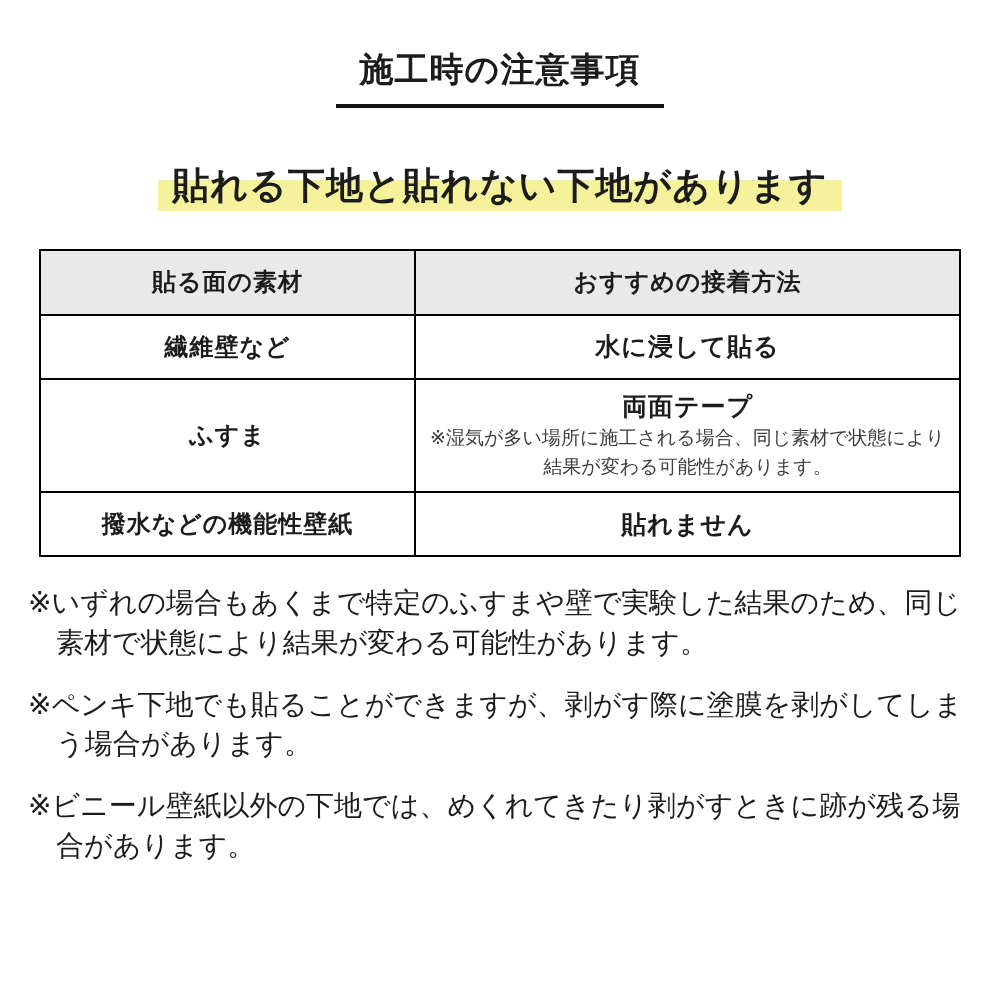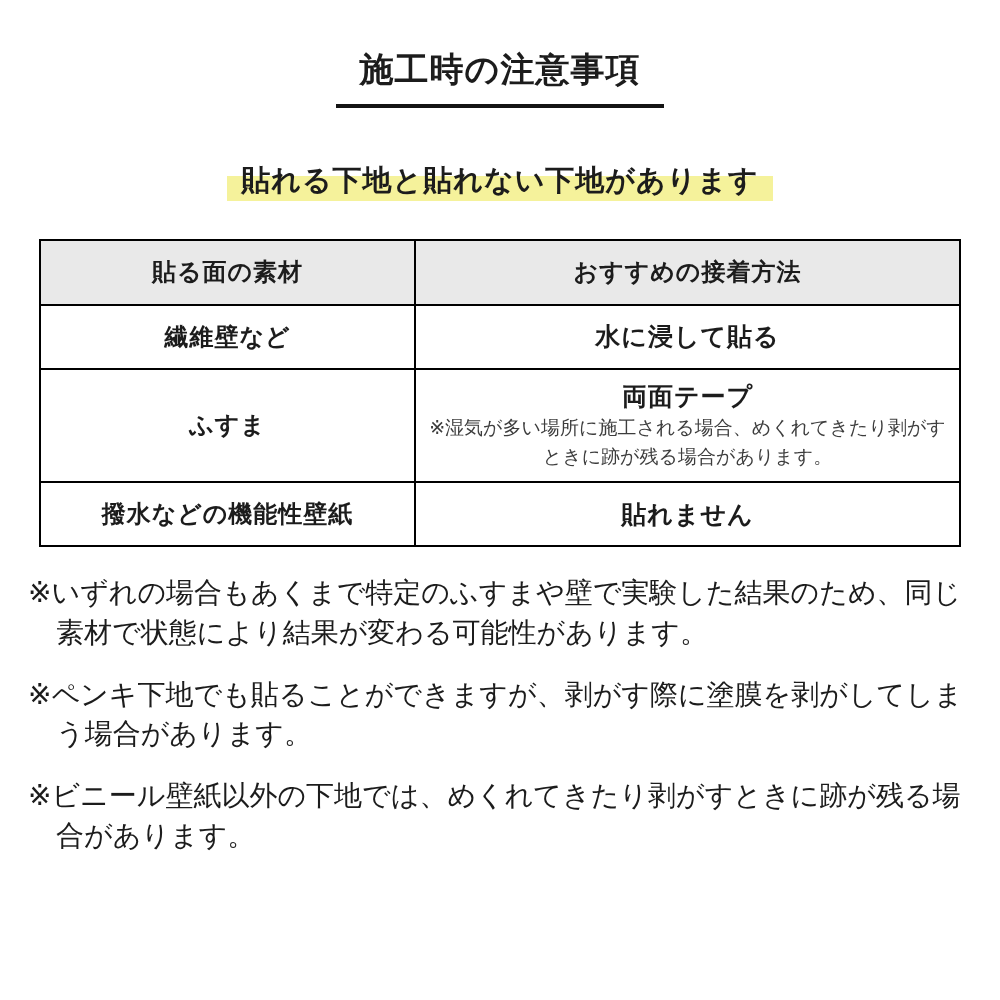--- a/index.html
+++ b/index.html
@@ -25,21 +25,21 @@
     display:inline-block;
     font-size:34px;font-weight:700;letter-spacing:1px;
     padding:0 24px 11px 24px;
     border-bottom:4px solid #141414;
   }
 
   
   .subtitle-wrap{text-align:center;margin-top:30px;}
   .subtitle{
     display:inline-block;
-    font-size:29px;font-weight:700;letter-spacing:1px;
+    font-size:37px;font-weight:700;letter-spacing:1px;
     padding:0 14px;
     background:linear-gradient(to bottom, transparent 38%, var(--highlight) 38%, var(--highlight) 100%);
   }
 
   
   table.surface-table{
     width:920px;
     margin:38px auto 0 auto;
     border-collapse:collapse;
     table-layout:fixed;
@@ -111,21 +111,21 @@
       <td class="cell-material">繊維壁など</td>
       <td class="cell-method">
         <div class="method-main">水に浸して貼る</div>
 
       </td>
     </tr>
         <tr>
       <td class="cell-material">ふすま</td>
       <td class="cell-method">
         <div class="method-main">両面テープ</div>
-        <div class="method-note">※湿気が多い場所に施工される場合、めくれてきたり剥がすときに跡が残る場合があります。</div>
+        <div class="method-note">※湿気が多い場所に施工される場合、同じ素材で状態により結果が変わる可能性があります。</div>
       </td>
     </tr>
         <tr>
       <td class="cell-material">撥水などの機能性壁紙</td>
       <td class="cell-method">
         <div class="method-main">貼れません</div>
 
       </td>
     </tr>
       </tbody>

